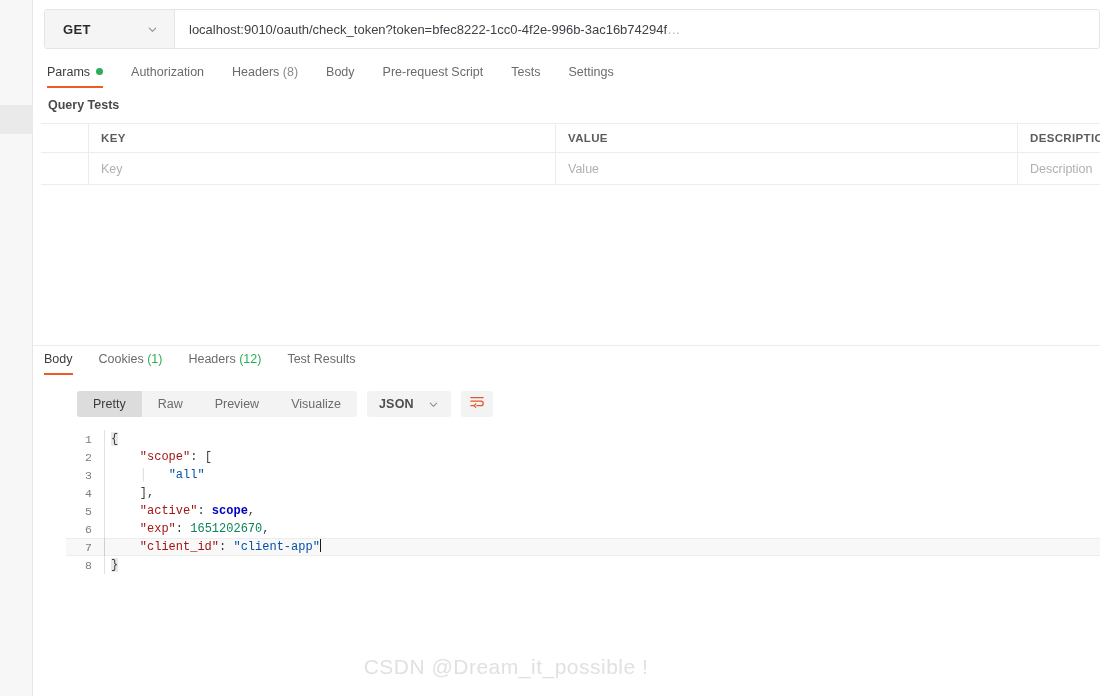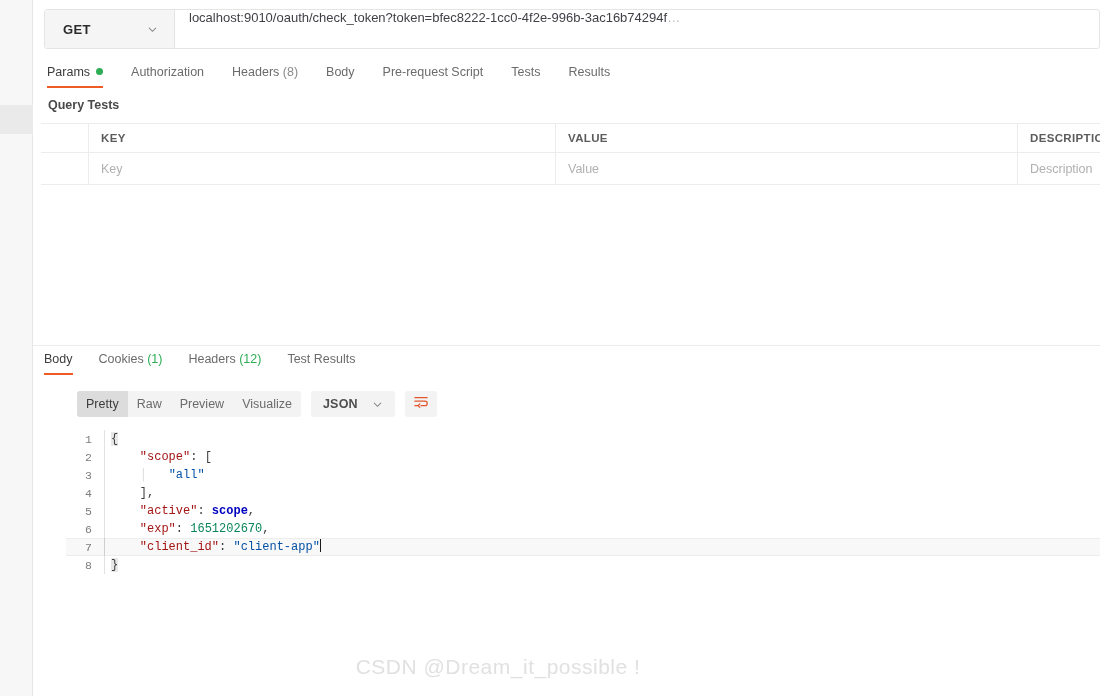--- a/index.html
+++ b/index.html
@@ -70,20 +70,21 @@
     letter-spacing: .3px;
   }
   .chev {
     width: 11px; height: 11px;
     display: inline-block;
   }
   .chev svg { display: block; }
   .url-input {
     flex: 1;
     display: flex;
+    align-items: center;
     padding: 0 14px;
     overflow: hidden;
     white-space: nowrap;
     cursor: text;
   }
   .url-text {
     font-size: 13px;
     color: #3f3f46;
     white-space: nowrap;
   }
@@ -230,21 +231,21 @@
   .seg {
     display: flex;
     background: #f3f3f3;
     border-radius: 3px;
     overflow: hidden;
     height: 26px;
   }
   .seg-btn {
     font-size: 12.5px;
     color: #6b6b6b;
-    padding: 0 9px;
+    padding: 0 16px;
     display: flex;
     align-items: center;
     cursor: pointer;
     white-space: nowrap;
   }
   .seg-btn.active {
     background: #dcdcdc;
     color: #3c3c3c;
   }
   .fmt-select {
@@ -324,21 +325,21 @@
     display: inline-block;
     width: 1px;
     height: 13px;
     background: #1a1a1a;
     vertical-align: -2px;
   }
 
   
   .wm-back {
     position: absolute;
-    left: 0; top: 655px;
+    left: 8px; top: 655px;
     width: 996px;
     text-align: center;
     font-size: 21px;
     color: #e1e1e1;
     letter-spacing: .5px;
     white-space: nowrap;
     pointer-events: none;
   }
   .wm-front {
     position: absolute;
@@ -394,21 +395,21 @@
       <div class="rtab">
         <span>Body</span>
       </div>
       <div class="rtab">
         <span>Pre-request Script</span>
       </div>
       <div class="rtab">
         <span>Tests</span>
       </div>
       <div class="rtab">
-        <span>Results</span>
+        <span>Settings</span>
       </div>
     </div>
 
     <div class="qp-title">Query Tests</div>
 
     <div class="ptable">
 
       <div class="prow head">
         <div class="pcell c-check"></div>
         <div class="pcell c-key">KEY</div>

